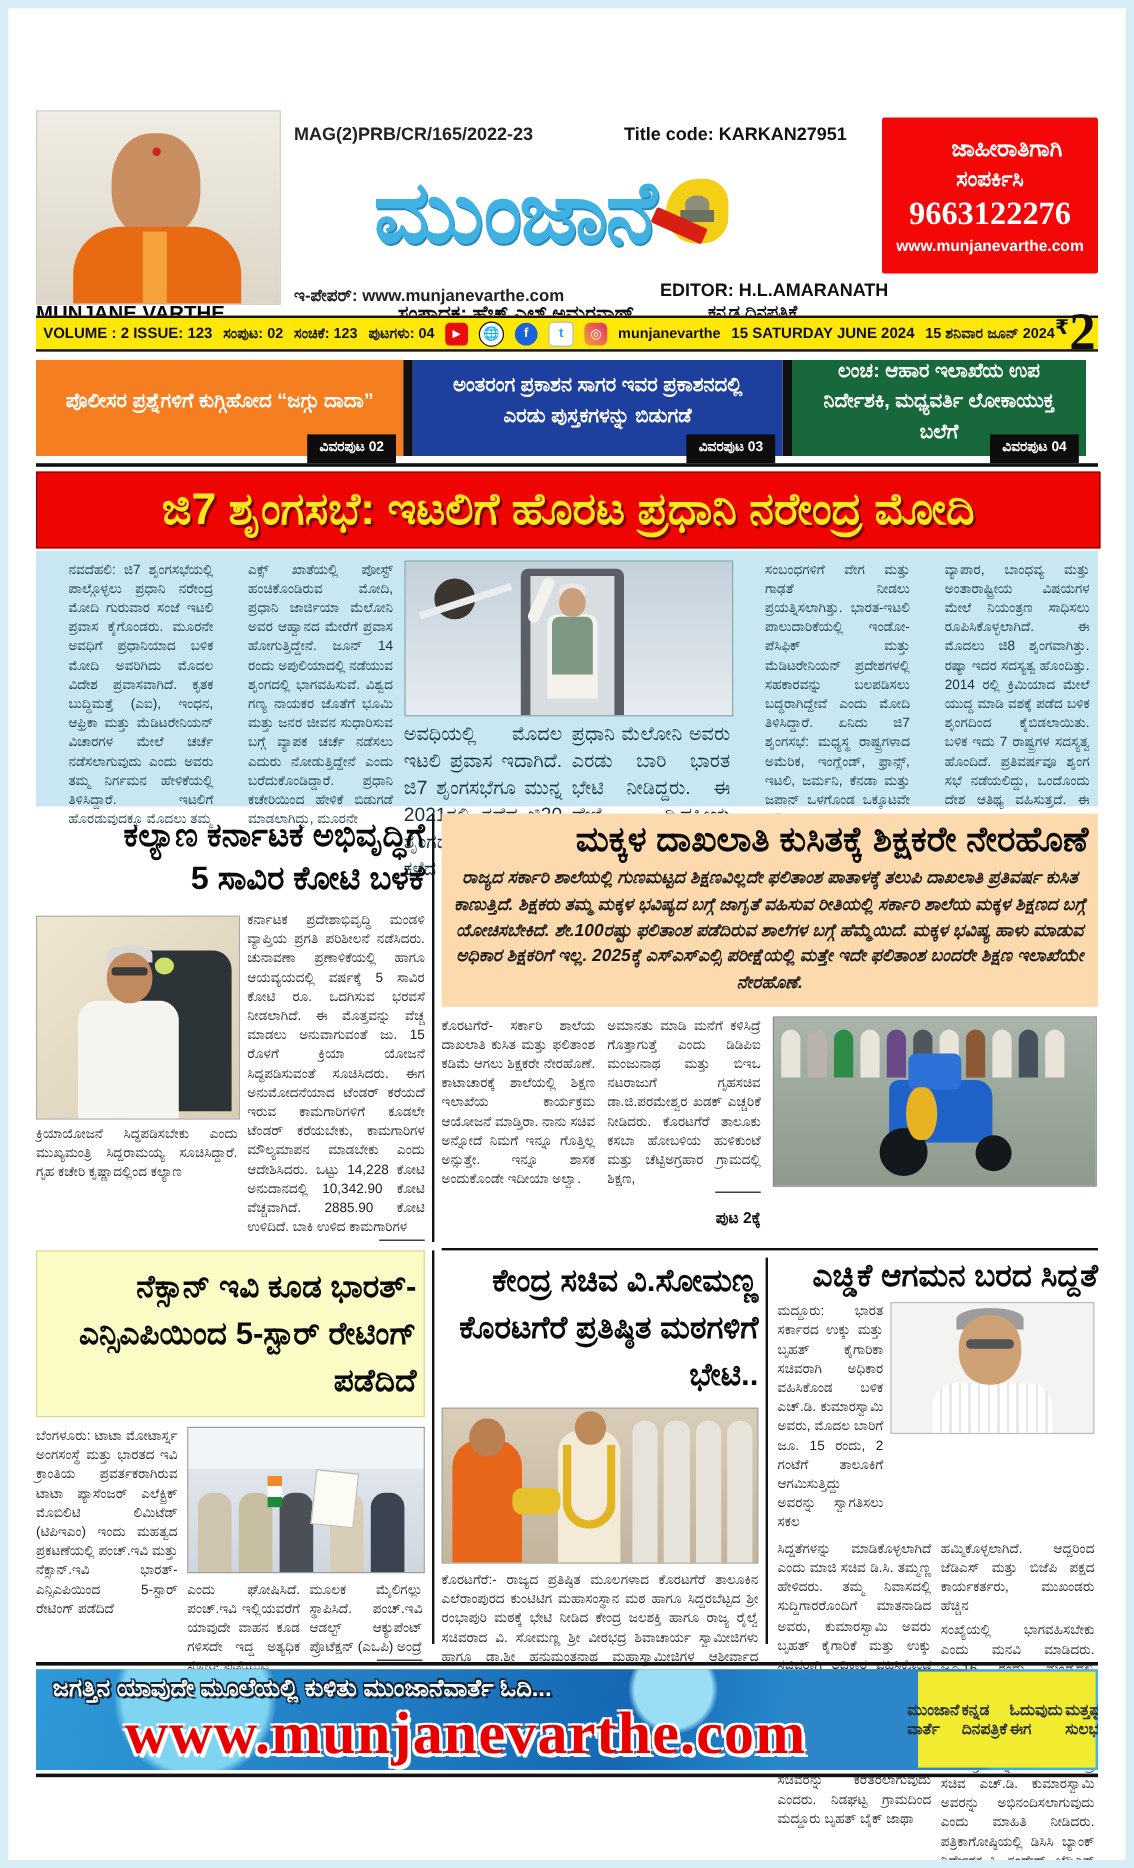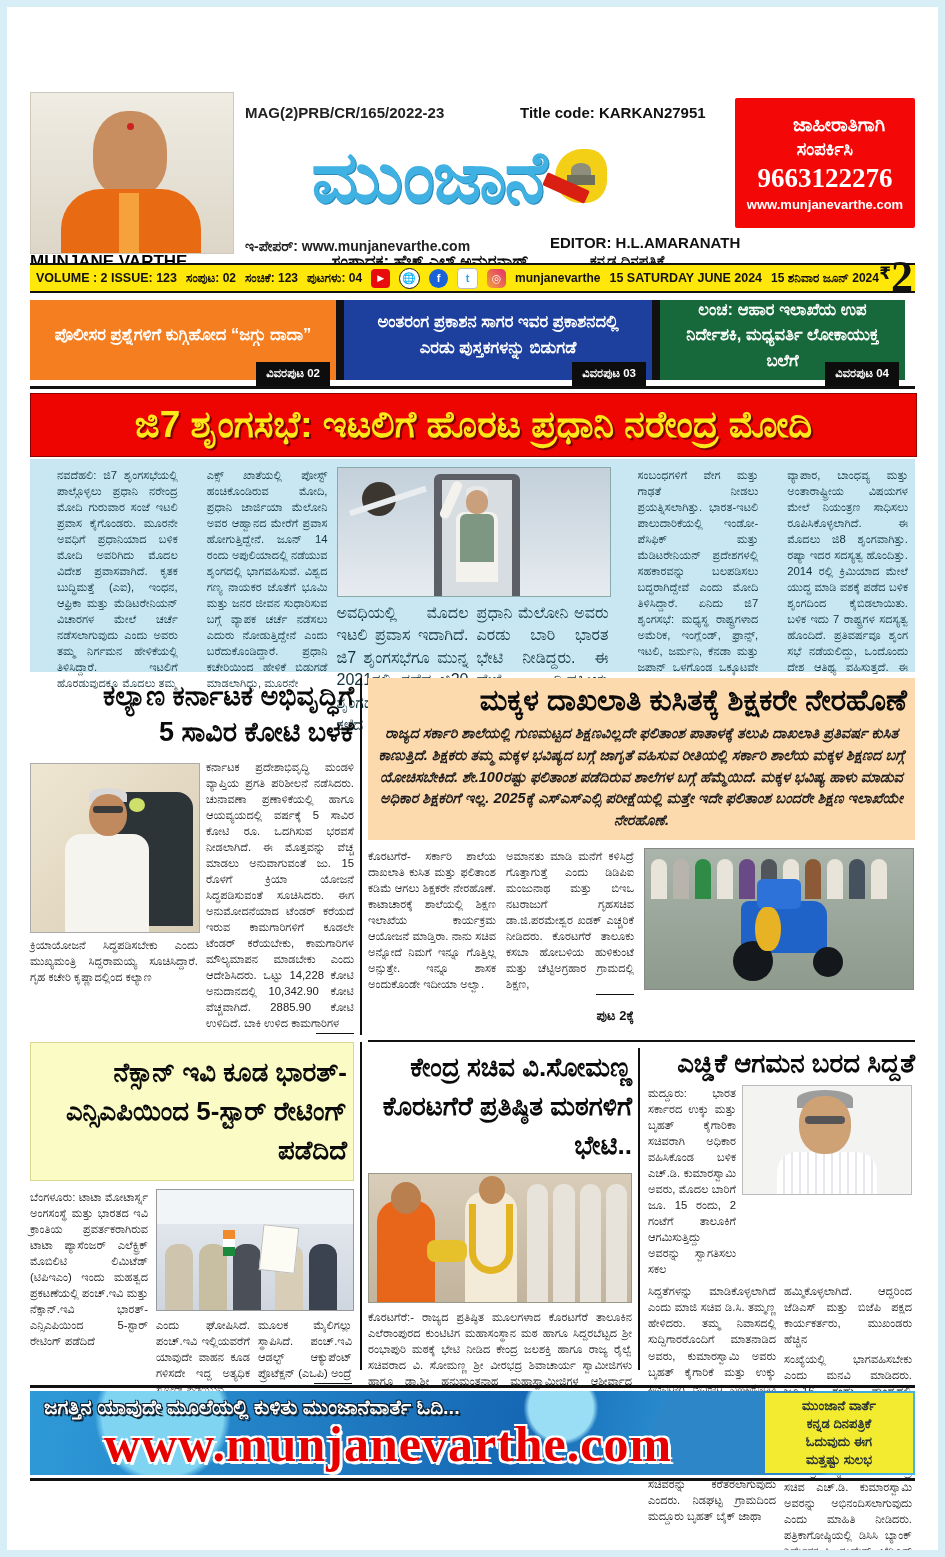--- a/index.html
+++ b/index.html
@@ -178,21 +178,21 @@
      radial-gradient(circle at 15% 30%,#7fd4f2 0 8%,transparent 9%),
      radial-gradient(circle at 80% 70%,#2c86c8 0 12%,transparent 13%),
      radial-gradient(circle at 60% 20%,#9adef5 0 6%,transparent 7%),
      linear-gradient(100deg,#2f9ad8,#1668b4 55%,#2f9ad8 78%,#46b4e4);overflow:hidden;}
   .foot-tag{position:absolute;left:14px;top:5px;font-size:20px;font-weight:bold;color:#fff;
      text-shadow:-1px -1px 0 #123,1px -1px 0 #123,-1px 1px 0 #123,2px 2px 0 #123;}
   .foot-url{position:absolute;left:8px;top:24px;width:700px;text-align:center;font-size:50px;font-weight:bold;color:#e80000;
      font-family:"Liberation Serif","DejaVu Serif",serif;letter-spacing:1px;
      text-shadow:-2px -2px 0 #fff,2px -2px 0 #fff,-2px 2px 0 #fff,3px 3px 0 #fff;}
   .foot-side{position:absolute;right:2px;top:2px;width:148px;height:80px;background:#f3eb30;
-     display:flex;flex-direction:column;align-items:center;justify-content:center;gap:2px;}
+     display:flex;flex-direction:row;align-items:center;justify-content:center;gap:2px;}
   .foot-side div{font-size:13px;font-weight:bold;color:#243038;}
 </style>
 </head>
 <body>
 
 <div class="pg">
 
   <div class="abs masthead">
     <div class="abs swami-photo">
       <div class="sw-head"></div>

